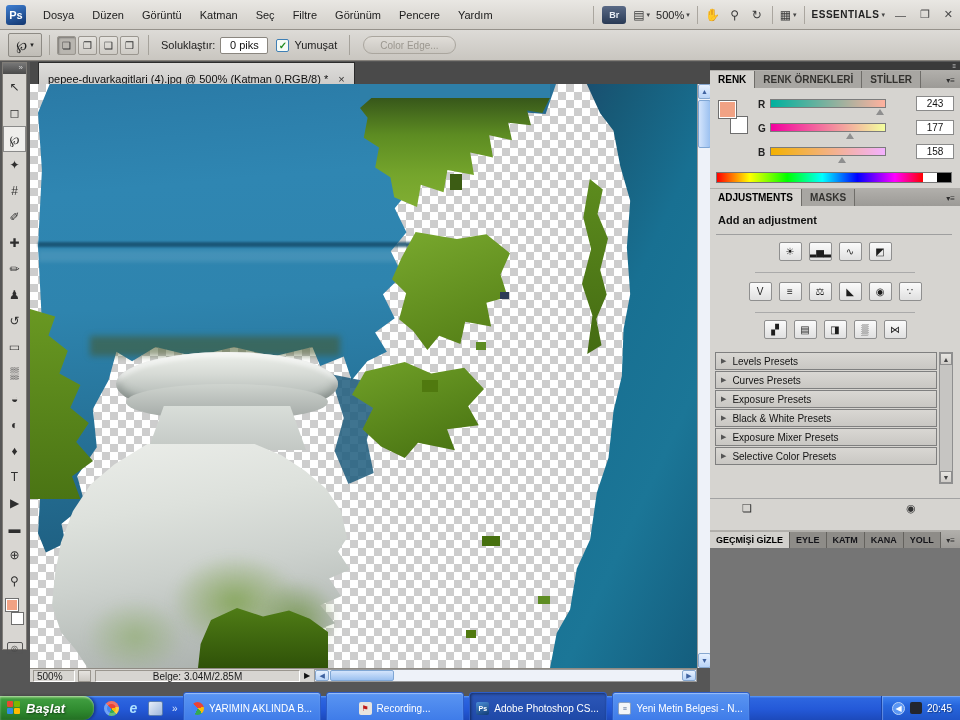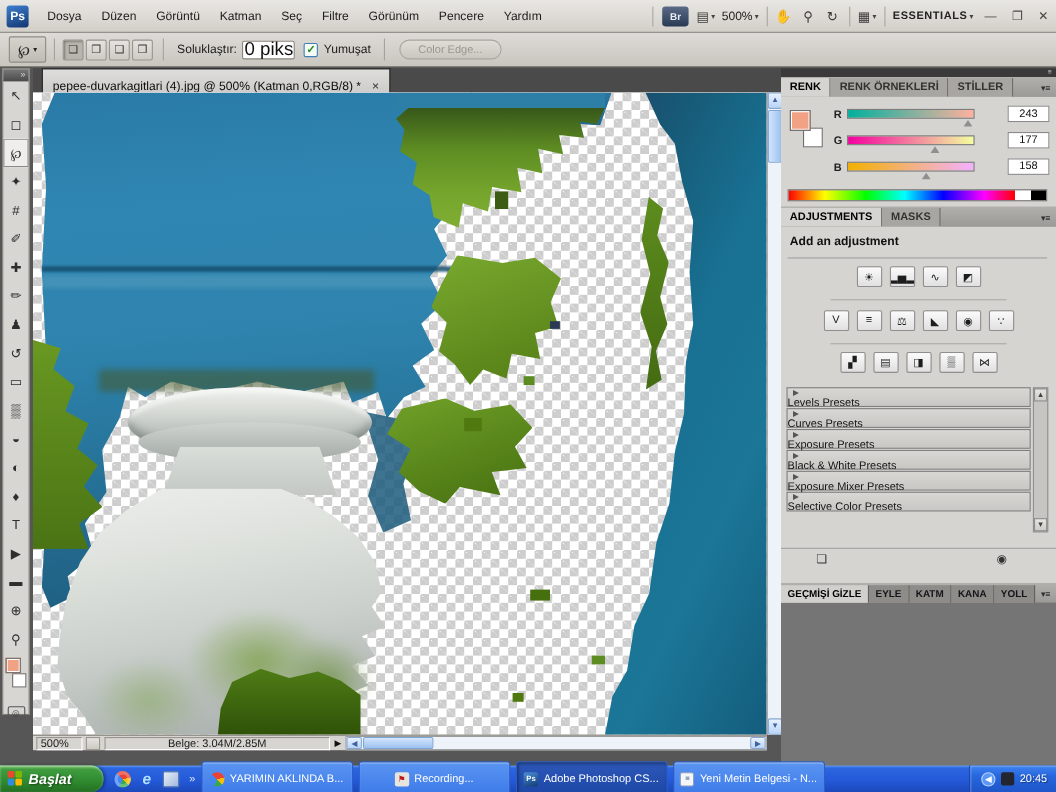--- a/index.html
+++ b/index.html
@@ -33,21 +33,21 @@
   #tool-preset { width:34px; height:24px; margin-left:8px; border:1px solid #8d8a84; border-radius:2px;
     background:linear-gradient(180deg,#d6d3cd,#bfbcb6); display:flex; align-items:center; justify-content:center;
     font-size:13px; color:#222; }
   #tool-preset .dd { font-size:7px; margin-left:3px; }
   .ob-sep { width:1px; height:20px; background:#a5a29b; margin:0 7px; }
   .mode-btn { width:19px; height:19px; margin-right:2px; border:1px solid #9a968f; border-radius:2px;
     background:linear-gradient(180deg,#e5e3df,#cecbc5); font-size:10px; color:#333;
     display:flex; align-items:center; justify-content:center; }
   .mode-btn.pressed { background:#b9b6b0; box-shadow:inset 1px 1px 2px rgba(0,0,0,.35); }
   .ob-label { font-size:11px; color:#1c1c1c; margin:0 5px; }
-  #feather-input { width:48px; height:17px; border:1px solid #8a867f; background:#fff; font-size:17px;
+  #feather-input { width:48px; height:17px; border:1px solid #8a867f; background:#fff; font-size:11px;
     color:#111; display:flex; align-items:center; justify-content:center; border-radius:2px; }
   #aa-check { width:13px; height:13px; border:1px solid #3f7fb5; background:#f6fbf6; border-radius:2px;
     margin-left:8px; display:flex; align-items:center; justify-content:center; font-size:10px; color:#1f8c1f; font-weight:bold; }
   #refine-btn { height:18px; padding:0 16px; margin-left:6px; border:1px solid #aaa69e; border-radius:9px;
     background:linear-gradient(180deg,#e0ddd8,#cac7c1); color:#9b978f; font-size:10px;
     display:flex; align-items:center; }
 
   
   #toolspanel { position:absolute; left:2px; top:62px; width:25px; height:588px;
     background:#d8d6d2; border:1px solid #7f7c77; }
@@ -182,21 +182,21 @@
   #adj-content { height:324px; }
   #adj-heading { position:absolute; left:8px; top:8px; font-size:11px; font-weight:bold; color:#111; }
   .adj-hr { position:absolute; left:6px; width:236px; height:1px; background:#9f9f9f; }
   .adj-row { position:absolute; width:100%; display:flex; justify-content:center; gap:7px; }
   .adj-btn { width:23px; height:19px; border:1px solid #8f8f8f; border-radius:2px;
     background:linear-gradient(180deg,#fbfbfb,#e0e0e0); font-size:10px; color:#1d1d1d;
     display:flex; align-items:center; justify-content:center; overflow:hidden; }
   .adj-div { position:absolute; left:45px; width:160px; height:1px; background:#aaa; }
   #preset-list { position:absolute; left:5px; top:146px; width:222px; }
   .preset-row { height:18px; margin-bottom:1px; border:1px solid #7f7f7f; background:linear-gradient(180deg,#d9d7d3,#c9c7c3);
-    display:flex; font-size:10px; color:#141414;flex-direction:column; }
+    display:flex; align-items:center; font-size:10px; color:#141414; }
   .preset-arrow { font-size:7px; color:#555; margin:0 6px 0 5px; }
   #preset-scroll { position:absolute; left:229px; top:146px; width:14px; height:132px; background:#c6c5c2; border:1px solid #8f8f8f; }
   .ps-arrow { position:absolute; left:0; width:12px; height:12px; font-size:7px; color:#444;
     display:flex; align-items:center; justify-content:center; background:linear-gradient(180deg,#e8e6e2,#cfccc8); border:1px solid #8f8f8f; }
   #adj-foot { position:absolute; left:0; top:292px; width:100%; height:22px; border-top:1px solid #a2a2a2; }
   .foot-icon { position:absolute; top:3px; font-size:11px; color:#333; }
 
   #hist-content { height:149px; background:#757575; }
   .htab { height:16px; padding:0 6px; font-size:9px; font-weight:bold; color:#15151a;
     background:#8e8c88; border-right:1px solid #64625e; display:flex; align-items:center; white-space:nowrap; overflow:hidden; }

